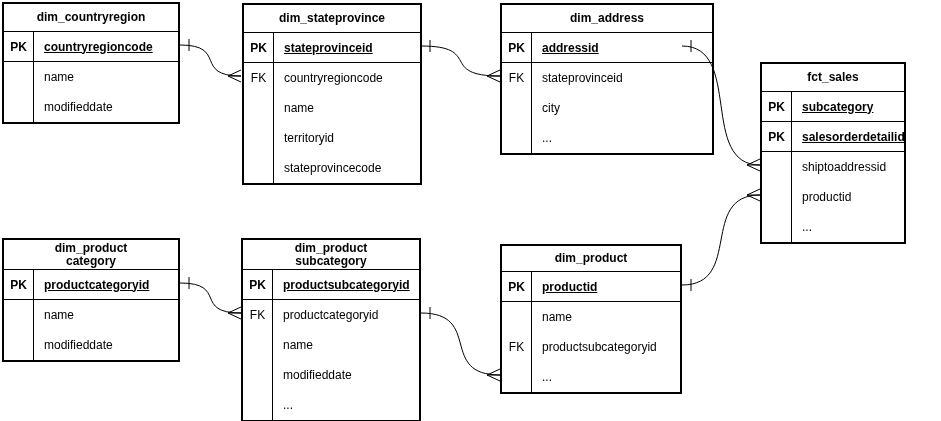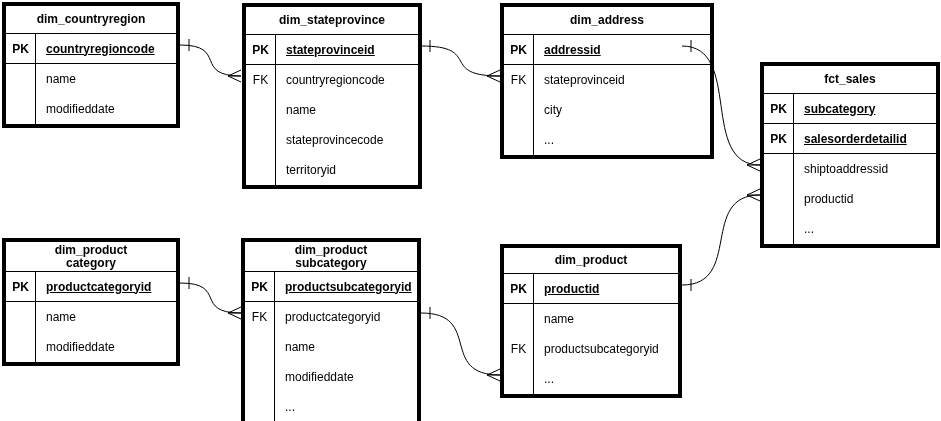--- a/index.html
+++ b/index.html
@@ -8,21 +8,21 @@
   #canvas {
     position: relative;
     width: 941px;
     height: 421px;
     background: #ffffff;
     overflow: hidden;
   }
   .entity-table {
     position: absolute;
     background: #ffffff;
-    border: 4px solid #4d7c0f;
+    border: 2px solid #4d7c0f;
     font-size: 12px;
     color: #000000;
   }
   .entity-header {
     display: flex;
     align-items: center;
     justify-content: center;
     font-weight: bold;
     border-bottom: 1px solid #000000;
     white-space: pre-line;
@@ -85,25 +85,25 @@
       <div class="entity-row">
         <div class="key-cell">FK</div>
         <div class="name-cell">countryregioncode</div>
       </div>
       <div class="entity-row">
         <div class="key-cell"></div>
         <div class="name-cell">name</div>
       </div>
       <div class="entity-row">
         <div class="key-cell"></div>
+        <div class="name-cell">territoryid</div>
+      </div>
+      <div class="entity-row">
+        <div class="key-cell"></div>
         <div class="name-cell">stateprovincecode</div>
-      </div>
-      <div class="entity-row">
-        <div class="key-cell"></div>
-        <div class="name-cell">territoryid</div>
       </div>
     </div>
     <div class="entity-table" style="left: 500px; top: 3px; width: 214px; border-color: rgb(0, 0, 0); color: rgb(0, 0, 0);">
       <div class="entity-header" style="height: 28px;">dim_address</div>
       <div class="entity-row pk divider">
         <div class="key-cell">PK</div>
         <div class="name-cell">addressid</div>
       </div>
       <div class="entity-row">
         <div class="key-cell">FK</div>
@@ -111,21 +111,21 @@
       </div>
       <div class="entity-row">
         <div class="key-cell"></div>
         <div class="name-cell">city</div>
       </div>
       <div class="entity-row">
         <div class="key-cell"></div>
         <div class="name-cell">...</div>
       </div>
     </div>
-    <div class="entity-table" style="left: 760px; top: 62px; width: 180px; border-color: rgb(0, 0, 0); color: rgb(0, 0, 0);">
+    <div class="entity-table" style="left: 760px; top: 62px; width: 146px; border-color: rgb(0, 0, 0); color: rgb(0, 0, 0);">
       <div class="entity-header" style="height: 28px;">fct_sales</div>
       <div class="entity-row pk divider">
         <div class="key-cell">PK</div>
         <div class="name-cell">subcategory</div>
       </div>
       <div class="entity-row pk divider">
         <div class="key-cell">PK</div>
         <div class="name-cell">salesorderdetailid</div>
       </div>
       <div class="entity-row">

